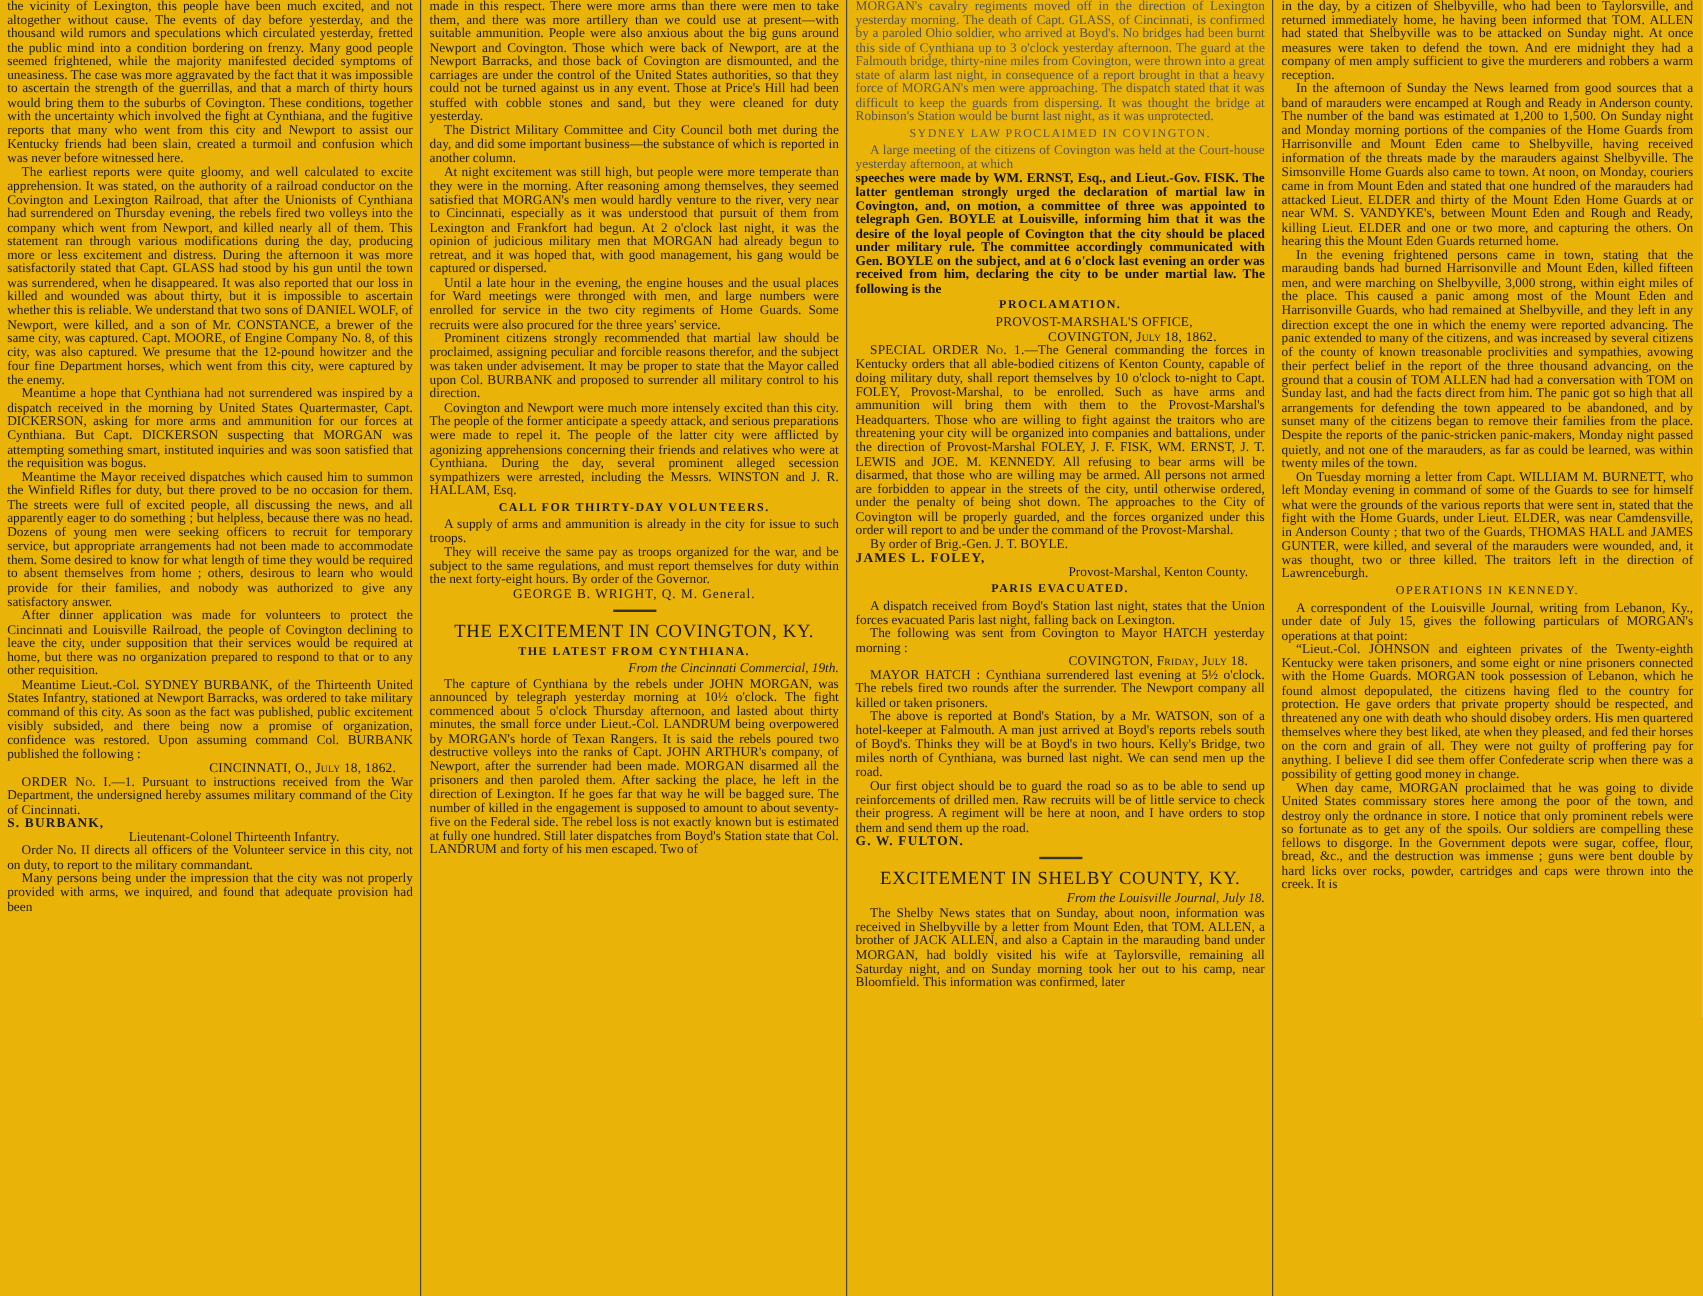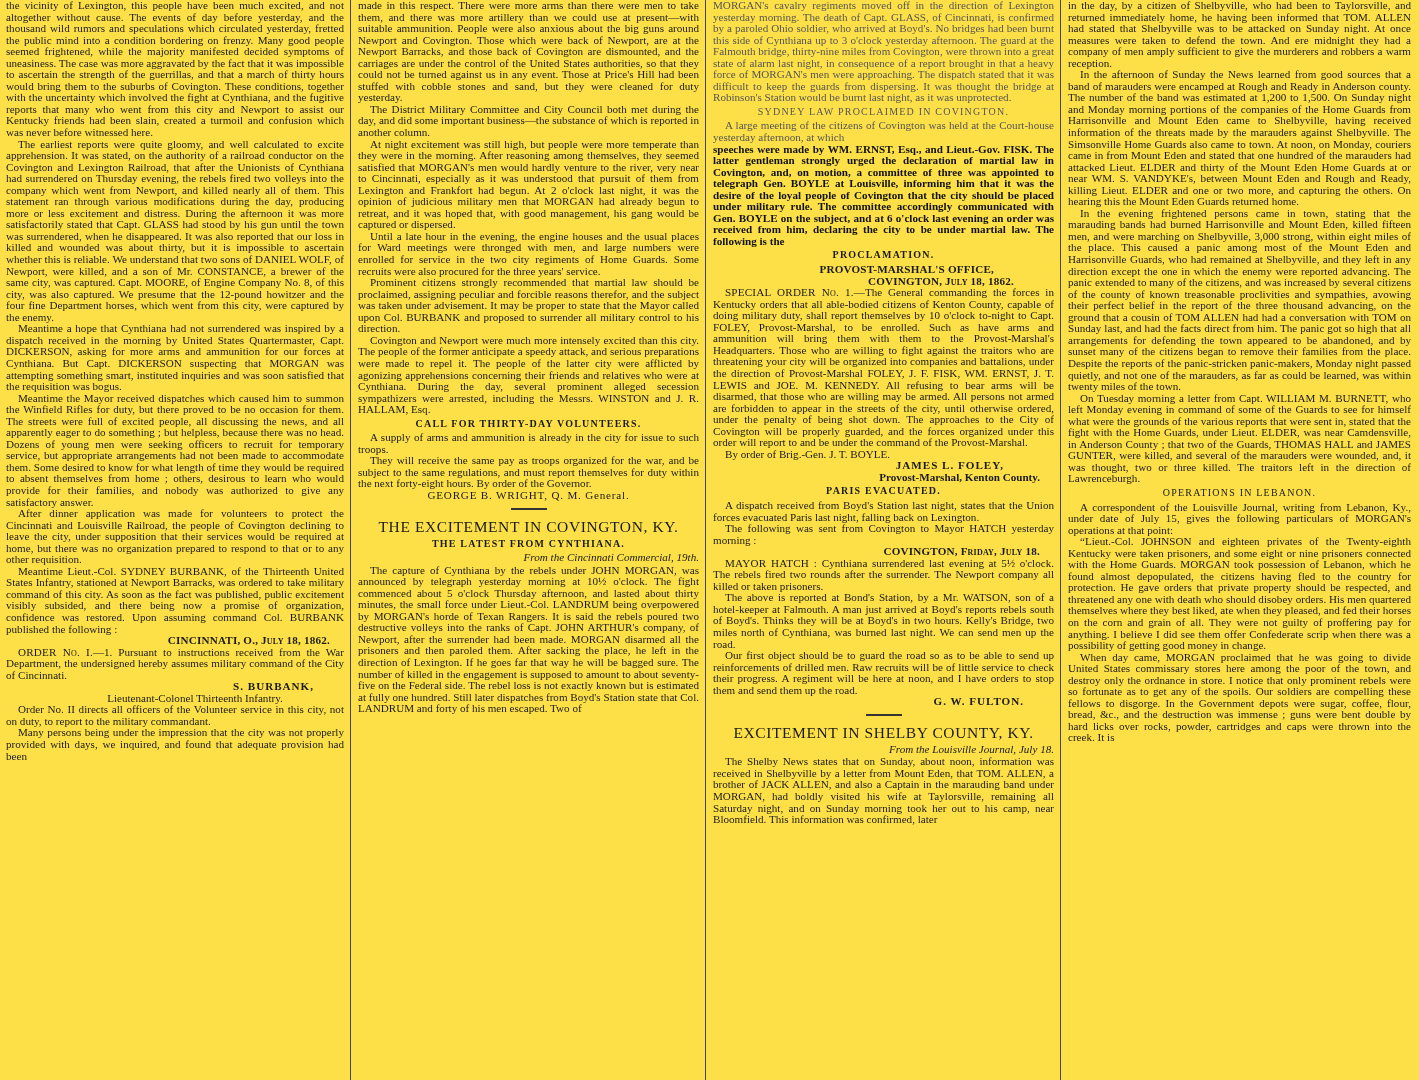--- a/index.html
+++ b/index.html
@@ -6,21 +6,21 @@
   body {
     width: 1419px; height: 1080px; overflow: hidden;
     font-family: "Liberation Serif", "DejaVu Serif", serif;
     color: #1a1a1a;
   }
   .page {
     position: relative;
     width: 1419px; height: 1080px;
     display: grid;
     grid-template-columns: 352px 355px 355px 357px;
-    background: #fde047;
+    background: #eab308;
   }
   .col {
     position: relative;
     padding: 0 8px 0 6px;
     overflow: hidden;
     height: 1080px;
     box-sizing: border-box;
     font-size: 11.1px;
     line-height: 11.55px;
     text-align: justify;
@@ -28,34 +28,34 @@
   }
   .rule {
     position: absolute; top: 0; bottom: 0; width: 1px;
     background: #444;
   }
   p { margin: 0; text-indent: 12px; }
   p.noindent { text-indent: 0; }
   .sc { font-variant: small-caps; letter-spacing: 0.2px; }
   .bold { font-weight: bold; }
   .heavy { font-weight: bold; color: #111; }
-  .right { text-align: right; padding-right: 14px; font-weight: bold; }
+  .right { text-align: right; padding-right: 14px; }
   .center { text-align: center; text-indent: 0; }
   .sub-head {
     text-align: center; text-indent: 0;
     font-size: 10px; letter-spacing: 1.2px;
     margin: 2px 0 3px 0;
   }
   .big-head {
     text-align: center; text-indent: 0;
     font-size: 15.5px; letter-spacing: 0.6px;
     margin: 8px 0 3px 0; line-height: 17px;
   }
   .source { text-align: right; text-indent: 0; font-style: italic; margin-bottom: 1px; }
-  .signature { text-align: right; padding-right: 30px; text-indent: 0; letter-spacing: 1px; }
+  .signature { text-align: left; padding-right: 30px; text-indent: 0; letter-spacing: 1px; }
   .dash {
     width: 36px; height: 2px; background: #333; margin: 6px auto 4px auto;
   }
   .gray { color: #555; }
 </style>
 </head>
 <body>
 
 <div class="page">
 
@@ -64,21 +64,21 @@
     <p>The earliest reports were quite gloomy, and well calculated to excite apprehension. It was stated, on the authority of a railroad conductor on the Covington and Lexington Railroad, that after the Unionists of Cynthiana had surrendered on Thursday evening, the rebels fired two volleys into the company which went from Newport, and killed nearly all of them. This statement ran through various modifications during the day, producing more or less excitement and distress. During the afternoon it was more satisfactorily stated that Capt. GLASS had stood by his gun until the town was surrendered, when he disappeared. It was also reported that our loss in killed and wounded was about thirty, but it is impossible to ascertain whether this is reliable. We understand that two sons of DANIEL WOLF, of Newport, were killed, and a son of Mr. CONSTANCE, a brewer of the same city, was captured. Capt. MOORE, of Engine Company No. 8, of this city, was also captured. We presume that the 12-pound howitzer and the four fine Department horses, which went from this city, were captured by the enemy.</p>
     <p>Meantime a hope that Cynthiana had not surrendered was inspired by a dispatch received in the morning by United States Quartermaster, Capt. DICKERSON, asking for more arms and ammunition for our forces at Cynthiana. But Capt. DICKERSON suspecting that MORGAN was attempting something smart, instituted inquiries and was soon satisfied that the requisition was bogus.</p>
     <p>Meantime the Mayor received dispatches which caused him to summon the Winfield Rifles for duty, but there proved to be no occasion for them. The streets were full of excited people, all discussing the news, and all apparently eager to do something ; but helpless, because there was no head. Dozens of young men were seeking officers to recruit for temporary service, but appropriate arrangements had not been made to accommodate them. Some desired to know for what length of time they would be required to absent themselves from home ; others, desirous to learn who would provide for their families, and nobody was authorized to give any satisfactory answer.</p>
     <p>After dinner application was made for volunteers to protect the Cincinnati and Louisville Railroad, the people of Covington declining to leave the city, under supposition that their services would be required at home, but there was no organization prepared to respond to that or to any other requisition.</p>
     <p>Meantime Lieut.-Col. SYDNEY BURBANK, of the Thirteenth United States Infantry, stationed at Newport Barracks, was ordered to take military command of this city. As soon as the fact was published, public excitement visibly subsided, and there being now a promise of organization, confidence was restored. Upon assuming command Col. BURBANK published the following :</p>
     <p class="right sc">CINCINNATI, O., July 18, 1862.</p>
     <p><span class="sc">ORDER No. I.</span><span>—1. Pursuant to instructions received from the War Department, the undersigned hereby assumes military command of the City of Cincinnati.</span></p>
     <p class="signature bold">S. BURBANK,</p>
     <p class="center" style="padding-left:40px">Lieutenant-Colonel Thirteenth Infantry.</p>
     <p>Order No. II directs all officers of the Volunteer service in this city, not on duty, to report to the military commandant.</p>
-    <p>Many persons being under the impression that the city was not properly provided with days, we inquired, and found that adequate provision had been</p>
+    <p>Many persons being under the impression that the city was not properly provided with arms, we inquired, and found that adequate provision had been</p>
     <div class="rule" style="right:1px"></div>
   </div>
 
   <div class="col">
     <p class="noindent">made in this respect. There were more arms than there were men to take them, and there was more artillery than we could use at present—with suitable ammunition. People were also anxious about the big guns around Newport and Covington. Those which were back of Newport, are at the Newport Barracks, and those back of Covington are dismounted, and the carriages are under the control of the United States authorities, so that they could not be turned against us in any event. Those at Price's Hill had been stuffed with cobble stones and sand, but they were cleaned for duty yesterday.</p>
     <p>The District Military Committee and City Council both met during the day, and did some important business—the substance of which is reported in another column.</p>
     <p>At night excitement was still high, but people were more temperate than they were in the morning. After reasoning among themselves, they seemed satisfied that MORGAN's men would hardly venture to the river, very near to Cincinnati, especially as it was understood that pursuit of them from Lexington and Frankfort had begun. At 2 o'clock last night, it was the opinion of judicious military men that MORGAN had already begun to retreat, and it was hoped that, with good management, his gang would be captured or dispersed.</p>
     <p>Until a late hour in the evening, the engine houses and the usual places for Ward meetings were thronged with men, and large numbers were enrolled for service in the two city regiments of Home Guards. Some recruits were also procured for the three years' service.</p>
     <p>Prominent citizens strongly recommended that martial law should be proclaimed, assigning peculiar and forcible reasons therefor, and the subject was taken under advisement. It may be proper to state that the Mayor called upon Col. BURBANK and proposed to surrender all military control to his direction.</p>
     <p>Covington and Newport were much more intensely excited than this city. The people of the former anticipate a speedy attack, and serious preparations were made to repel it. The people of the latter city were afflicted by agonizing apprehensions concerning their friends and relatives who were at Cynthiana. During the day, several prominent alleged secession sympathizers were arrested, including the Messrs. WINSTON and J. R. HALLAM, Esq.</p>
@@ -119,19 +119,19 @@
     <p class="source">From the Louisville Journal, July 18.</p>
     <p>The Shelby News states that on Sunday, about noon, information was received in Shelbyville by a letter from Mount Eden, that TOM. ALLEN, a brother of JACK ALLEN, and also a Captain in the marauding band under MORGAN, had boldly visited his wife at Taylorsville, remaining all Saturday night, and on Sunday morning took her out to his camp, near Bloomfield. This information was confirmed, later</p>
     <div class="rule" style="right:1px"></div>
   </div>
 
   <div class="col">
     <p class="noindent">in the day, by a citizen of Shelbyville, who had been to Taylorsville, and returned immediately home, he having been informed that TOM. ALLEN had stated that Shelbyville was to be attacked on Sunday night. At once measures were taken to defend the town. And ere midnight they had a company of men amply sufficient to give the murderers and robbers a warm reception.</p>
     <p>In the afternoon of Sunday the News learned from good sources that a band of marauders were encamped at Rough and Ready in Anderson county. The number of the band was estimated at 1,200 to 1,500. On Sunday night and Monday morning portions of the companies of the Home Guards from Harrisonville and Mount Eden came to Shelbyville, having received information of the threats made by the marauders against Shelbyville. The Simsonville Home Guards also came to town. At noon, on Monday, couriers came in from Mount Eden and stated that one hundred of the marauders had attacked Lieut. ELDER and thirty of the Mount Eden Home Guards at or near WM. S. VANDYKE's, between Mount Eden and Rough and Ready, killing Lieut. ELDER and one or two more, and capturing the others. On hearing this the Mount Eden Guards returned home.</p>
     <p>In the evening frightened persons came in town, stating that the marauding bands had burned Harrisonville and Mount Eden, killed fifteen men, and were marching on Shelbyville, 3,000 strong, within eight miles of the place. This caused a panic among most of the Mount Eden and Harrisonville Guards, who had remained at Shelbyville, and they left in any direction except the one in which the enemy were reported advancing. The panic extended to many of the citizens, and was increased by several citizens of the county of known treasonable proclivities and sympathies, avowing their perfect belief in the report of the three thousand advancing, on the ground that a cousin of TOM ALLEN had had a conversation with TOM on Sunday last, and had the facts direct from him. The panic got so high that all arrangements for defending the town appeared to be abandoned, and by sunset many of the citizens began to remove their families from the place. Despite the reports of the panic-stricken panic-makers, Monday night passed quietly, and not one of the marauders, as far as could be learned, was within twenty miles of the town.</p>
     <p>On Tuesday morning a letter from Capt. WILLIAM M. BURNETT, who left Monday evening in command of some of the Guards to see for himself what were the grounds of the various reports that were sent in, stated that the fight with the Home Guards, under Lieut. ELDER, was near Camdensville, in Anderson County ; that two of the Guards, THOMAS HALL and JAMES GUNTER, were killed, and several of the marauders were wounded, and, it was thought, two or three killed. The traitors left in the direction of Lawrenceburgh.</p>
-    <p class="sub-head">OPERATIONS IN LEBANON.</p>
+    <p class="sub-head">OPERATIONS IN KENNEDY.</p>
     <p>A correspondent of the Louisville Journal, writing from Lebanon, Ky., under date of July 15, gives the following particulars of MORGAN's operations at that point:</p>
     <p>“Lieut.-Col. JOHNSON and eighteen privates of the Twenty-eighth Kentucky were taken prisoners, and some eight or nine prisoners connected with the Home Guards. MORGAN took possession of Lebanon, which he found almost depopulated, the citizens having fled to the country for protection. He gave orders that private property should be respected, and threatened any one with death who should disobey orders. His men quartered themselves where they best liked, ate when they pleased, and fed their horses on the corn and grain of all. They were not guilty of proffering pay for anything. I believe I did see them offer Confederate scrip when there was a possibility of getting good money in change.</p>
     <p>When day came, MORGAN proclaimed that he was going to divide United States commissary stores here among the poor of the town, and destroy only the ordnance in store. I notice that only prominent rebels were so fortunate as to get any of the spoils. Our soldiers are compelling these fellows to disgorge. In the Government depots were sugar, coffee, flour, bread, &amp;c., and the destruction was immense ; guns were bent double by hard licks over rocks, powder, cartridges and caps were thrown into the creek. It is</p>
   </div>
 
 </div>
 
 </body></html>

